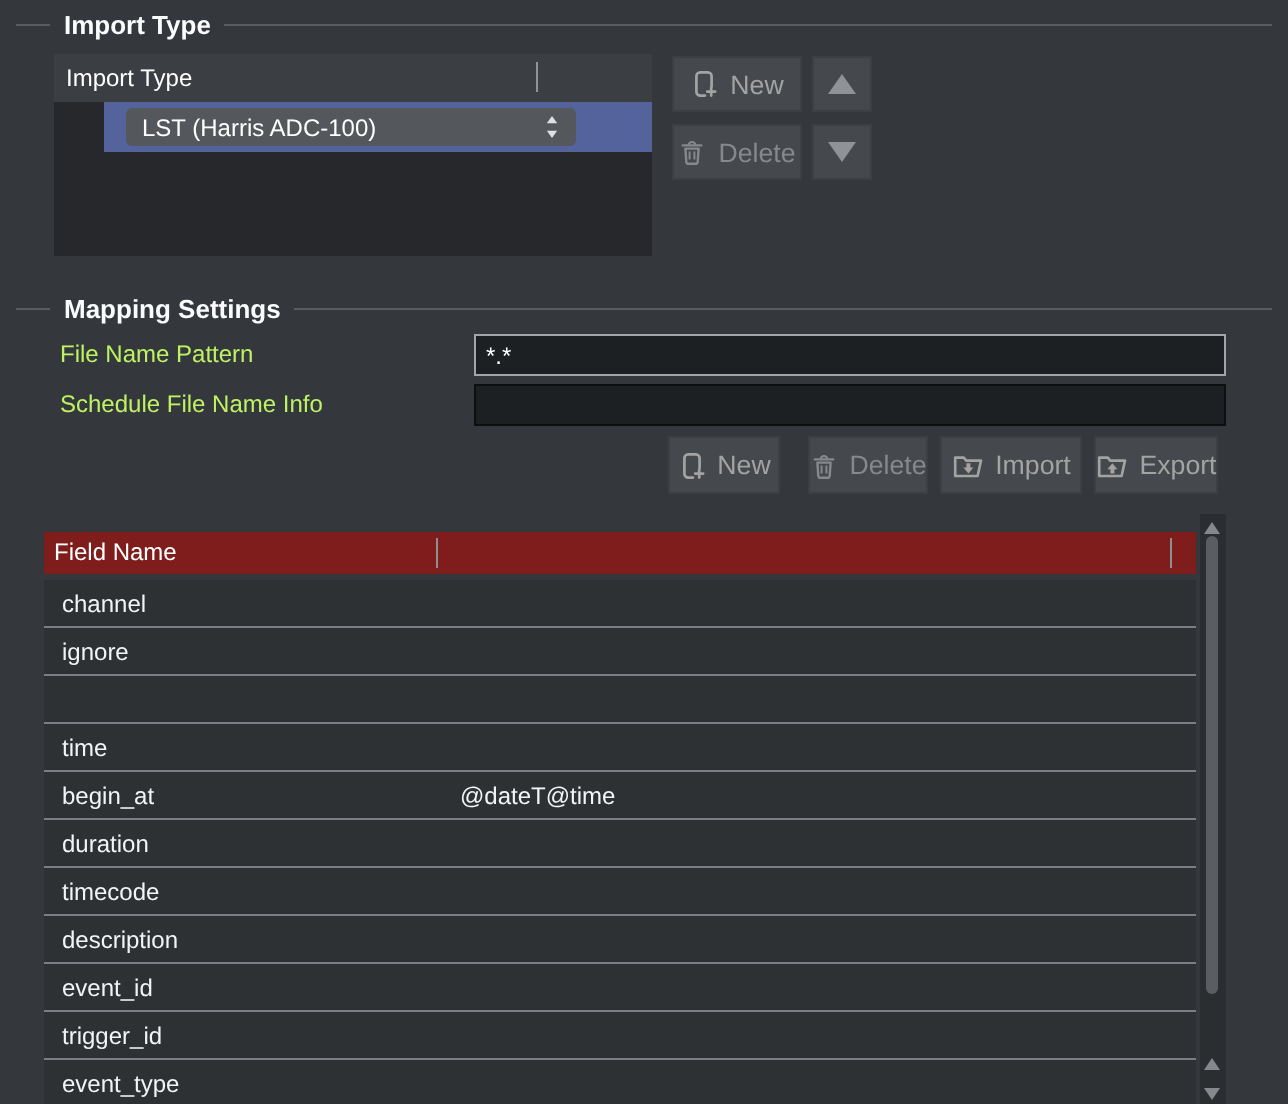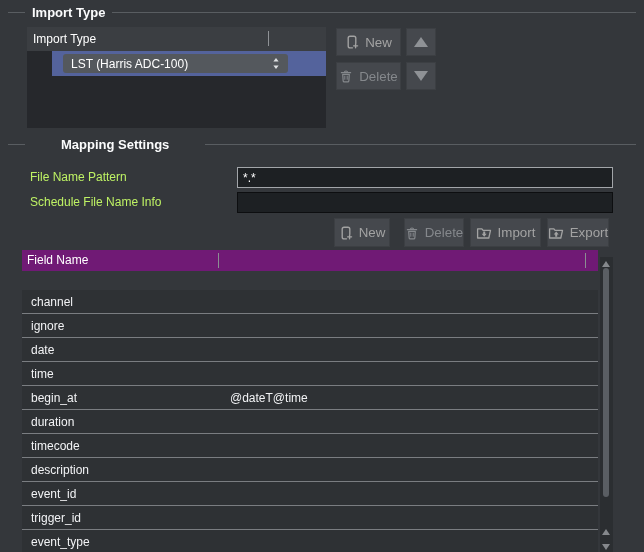--- a/index.html
+++ b/index.html
@@ -45,21 +45,21 @@
   .fld-label { height:21px; line-height:21px; color:#bef264; }
   .txt-input {
     position:absolute; left:237px; width:376px; height:21px;
     background:#1d2023; color:#ffffff; font-family:"Liberation Sans", sans-serif;
     font-size:12px; padding:0 5px; outline:none;
   }
   .txt-input.lite { border:1px solid #a2a5a9; }
   .txt-input.darkb { border:1px solid #0d0e10; }
 
   
-  .ft-header { left:22px; top:250px; width:576px; height:21px; background:#701a75; color:#fff; }
+  .ft-header { left:22px; top:266px; width:576px; height:21px; background:#7f1d1d; color:#fff; }
   .ft-header .h1 { position:absolute; left:5px; top:0; line-height:21px; }
   .ft-header .h2 { position:absolute; left:203px; top:0; line-height:21px;margin-top:36px; }
   .ft-header .sep1 { position:absolute; left:196px; top:3px; width:1px; height:15px; background:#8b8e92; }
   .ft-header .sep2 { position:absolute; left:563px; top:3px; width:1px; height:15px; background:#8b8e92; }
   .ft-rows { left:22px; top:278px; width:576px; height:274px; overflow:hidden;margin-top:12px; }
   .ftrow { display:flex; height:24px; background:#2e3134; border-bottom:1px solid #7a7d81; }
   .ftcell { line-height:24px; white-space:nowrap; overflow:hidden; }
   .fname { width:196px; padding-left:9px; }
   .fref { flex:1; padding-left:12px; }
 
@@ -121,21 +121,21 @@
       <path d="M5.8 6.7 v4 M8.2 6.7 v4" stroke="currentColor" stroke-width="1"></path>
     </svg>
   </span>
   <span>Delete</span>
 </button>
 
 <button class="abs btn" style="left:406px; top:62px; width:30px; height:28px;">
   <span class="tri-down"></span>
 </button>
 
-<div class="abs group-hdr" style="top:136px;gap:29px;">
+<div class="abs group-hdr" style="top:146px;">
   <span class="dash"></span>
   <span class="g-title">Mapping Settings</span>
   <span class="hline"></span>
 </div>
 
 <div class="abs fld-label" style="left:30px; top:167px;">File Name Pattern</div>
 <input class="txt-input lite" style="top: 167px;" value="*.*">
 
 <div class="abs fld-label" style="left:30px; top:192px;">Schedule File Name Info</div>
 <input class="txt-input darkb" style="top: 192px;" value="">
@@ -192,21 +192,20 @@
 <div class="abs ft-rows">
     <div class="ftrow">
       <div class="ftcell fname">channel</div>
       <div class="ftcell fref"></div>
     </div>
     <div class="ftrow">
       <div class="ftcell fname">ignore</div>
       <div class="ftcell fref"></div>
     </div>
     <div class="ftrow">
-      <div class="ftcell fname">date</div>
       <div class="ftcell fref"></div>
     </div>
     <div class="ftrow">
       <div class="ftcell fname">time</div>
       <div class="ftcell fref"></div>
     </div>
     <div class="ftrow">
       <div class="ftcell fname">begin_at</div>
       <div class="ftcell fref">@dateT@time</div>
     </div>

